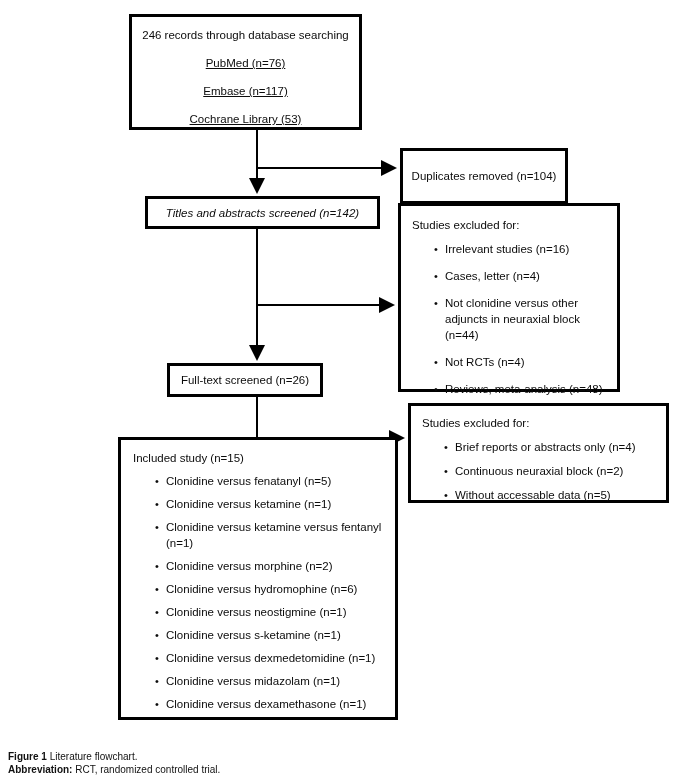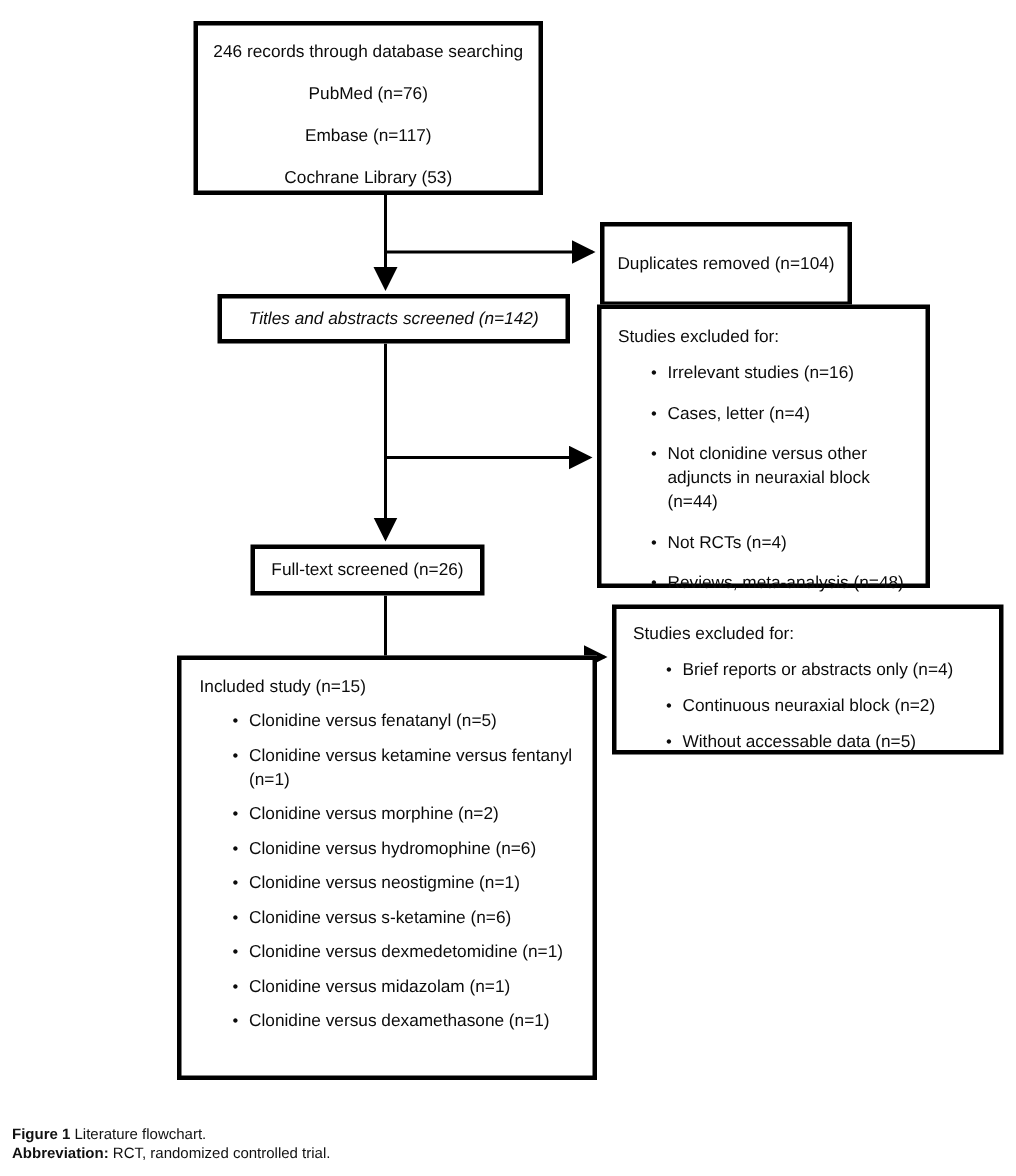--- a/index.html
+++ b/index.html
@@ -9,21 +9,21 @@
   }
   .arrows { position:absolute; left:0; top:0; width:677px; height:784px; pointer-events:none; }
   .box {
     position:absolute; border:3px solid #000; background:#fff; box-sizing:border-box;
     font-size:11.5px; line-height:16px;
   }
   .center-box { display:flex; align-items:center; justify-content:center; text-align:center; }
   .records { left:129px; top:14px; width:233px; height:116px; padding-top:10px; text-align:center; }
   .records .box-title { margin-bottom:0; }
   ul.plain-list { list-style:none; margin:0; padding:0; }
-  .records li { margin-top:12px; }
+  .records li { margin-top:12px;text-decoration:underline; }
   .duplicates { left:400px; top:148px; width:168px; height:56px; }
   .titles { left:145px; top:196px; width:235px; height:33px;font-style:italic; }
   .fulltext { left:167px; top:363px; width:156px; height:34px; }
   .excluded1 { left:398px; top:203px; width:222px; height:189px; padding:11px 8px 0 11px; }
   .excluded2 { left:408px; top:403px; width:261px; height:100px; padding:9px 8px 0 11px; }
   .included  { left:118px; top:437px; width:280px; height:283px; padding:10px 8px 0 12px; }
   ul.bullet-list { list-style:none; margin:8px 0 0 0; padding:0 0 0 22px; }
   ul.bullet-list li { position:relative; margin-bottom:9px; padding-left:11px; }
   ul.bullet-list li::before {
     content:"•"; position:absolute; left:0; top:0; font-size:11px;
@@ -92,25 +92,26 @@
         <li>Brief reports or abstracts only (n=4)</li>
         <li>Continuous neuraxial block (n=2)</li>
         <li>Without accessable data (n=5)</li>
       </ul>
   </div>
 
   <div class="box included">
     <div class="box-title">Included study (n=15)</div>
     <ul class="bullet-list">
         <li>Clonidine versus fenatanyl (n=5)</li>
+        <li>Clonidine versus ketamine (n=1)</li>
         <li>Clonidine versus ketamine versus fentanyl (n=1)</li>
         <li>Clonidine versus morphine (n=2)</li>
         <li>Clonidine versus hydromophine (n=6)</li>
         <li>Clonidine versus neostigmine (n=1)</li>
-        <li>Clonidine versus s-ketamine (n=6)</li>
+        <li>Clonidine versus s-ketamine (n=1)</li>
         <li>Clonidine versus dexmedetomidine (n=1)</li>
         <li>Clonidine versus midazolam (n=1)</li>
         <li>Clonidine versus dexamethasone (n=1)</li>
       </ul>
   </div>
 
   <div class="caption">
     <div><b>Figure 1</b><span> Literature flowchart.</span></div>
     <div><b>Abbreviation:</b><span> RCT, randomized controlled trial.</span></div>
   </div>

